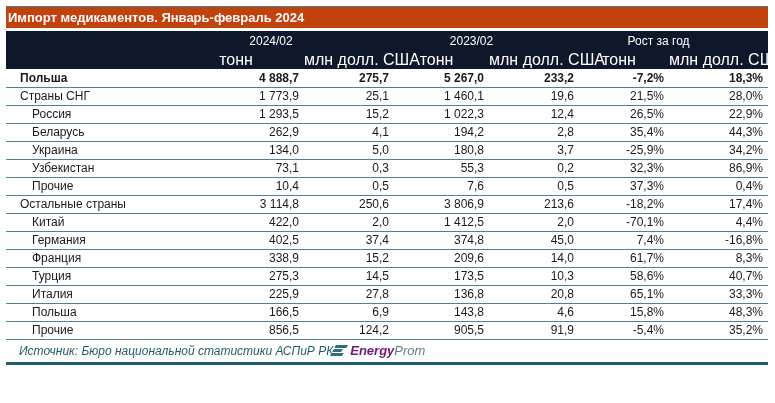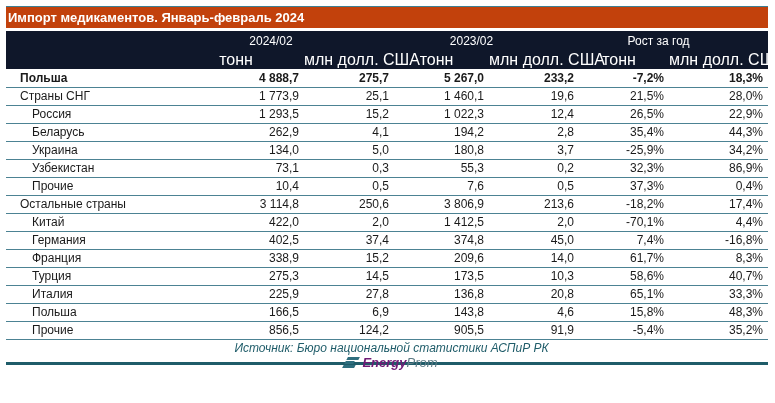--- a/index.html
+++ b/index.html
@@ -24,21 +24,20 @@
     text-align: right; padding-right: 5px; white-space: nowrap; vertical-align: middle;
   }
   tbody td.label { text-align: left; padding-left: 14px; padding-right: 0; }
   tbody tr.indent td.label { padding-left: 26px; }
   tbody tr.bold-row td { font-weight: bold; }
 
   .footer {
     width: 762px; height: 20px; margin-top: 1px;
     display: flex; align-items: center; 
     padding: 0 4px 0 13px;
-    flex-direction: column;
   }
   .source { font-style: italic; font-size: 12px; color: #1F5C69; white-space: nowrap; }
   .logo { display: inline-flex; align-items: center; white-space: nowrap; }
   .logo-icon { display: inline-block; transform: skewX(-28deg); margin-right: 5px; }
   .logo-icon i { display: block; height: 2.6px; margin: 1.3px 0; background: #2E6E7E; }
   .logo-icon i.b1 { width: 12px; }
   .logo-icon i.b2 { width: 9px; }
   .logo-icon i.b3 { width: 12px; }
   .logo-energy { font-weight: bold; font-style: italic; font-size: 13px; color: #701a75; }
   .logo-prom { font-style: italic; font-size: 13px; color: #5E7B85; }

